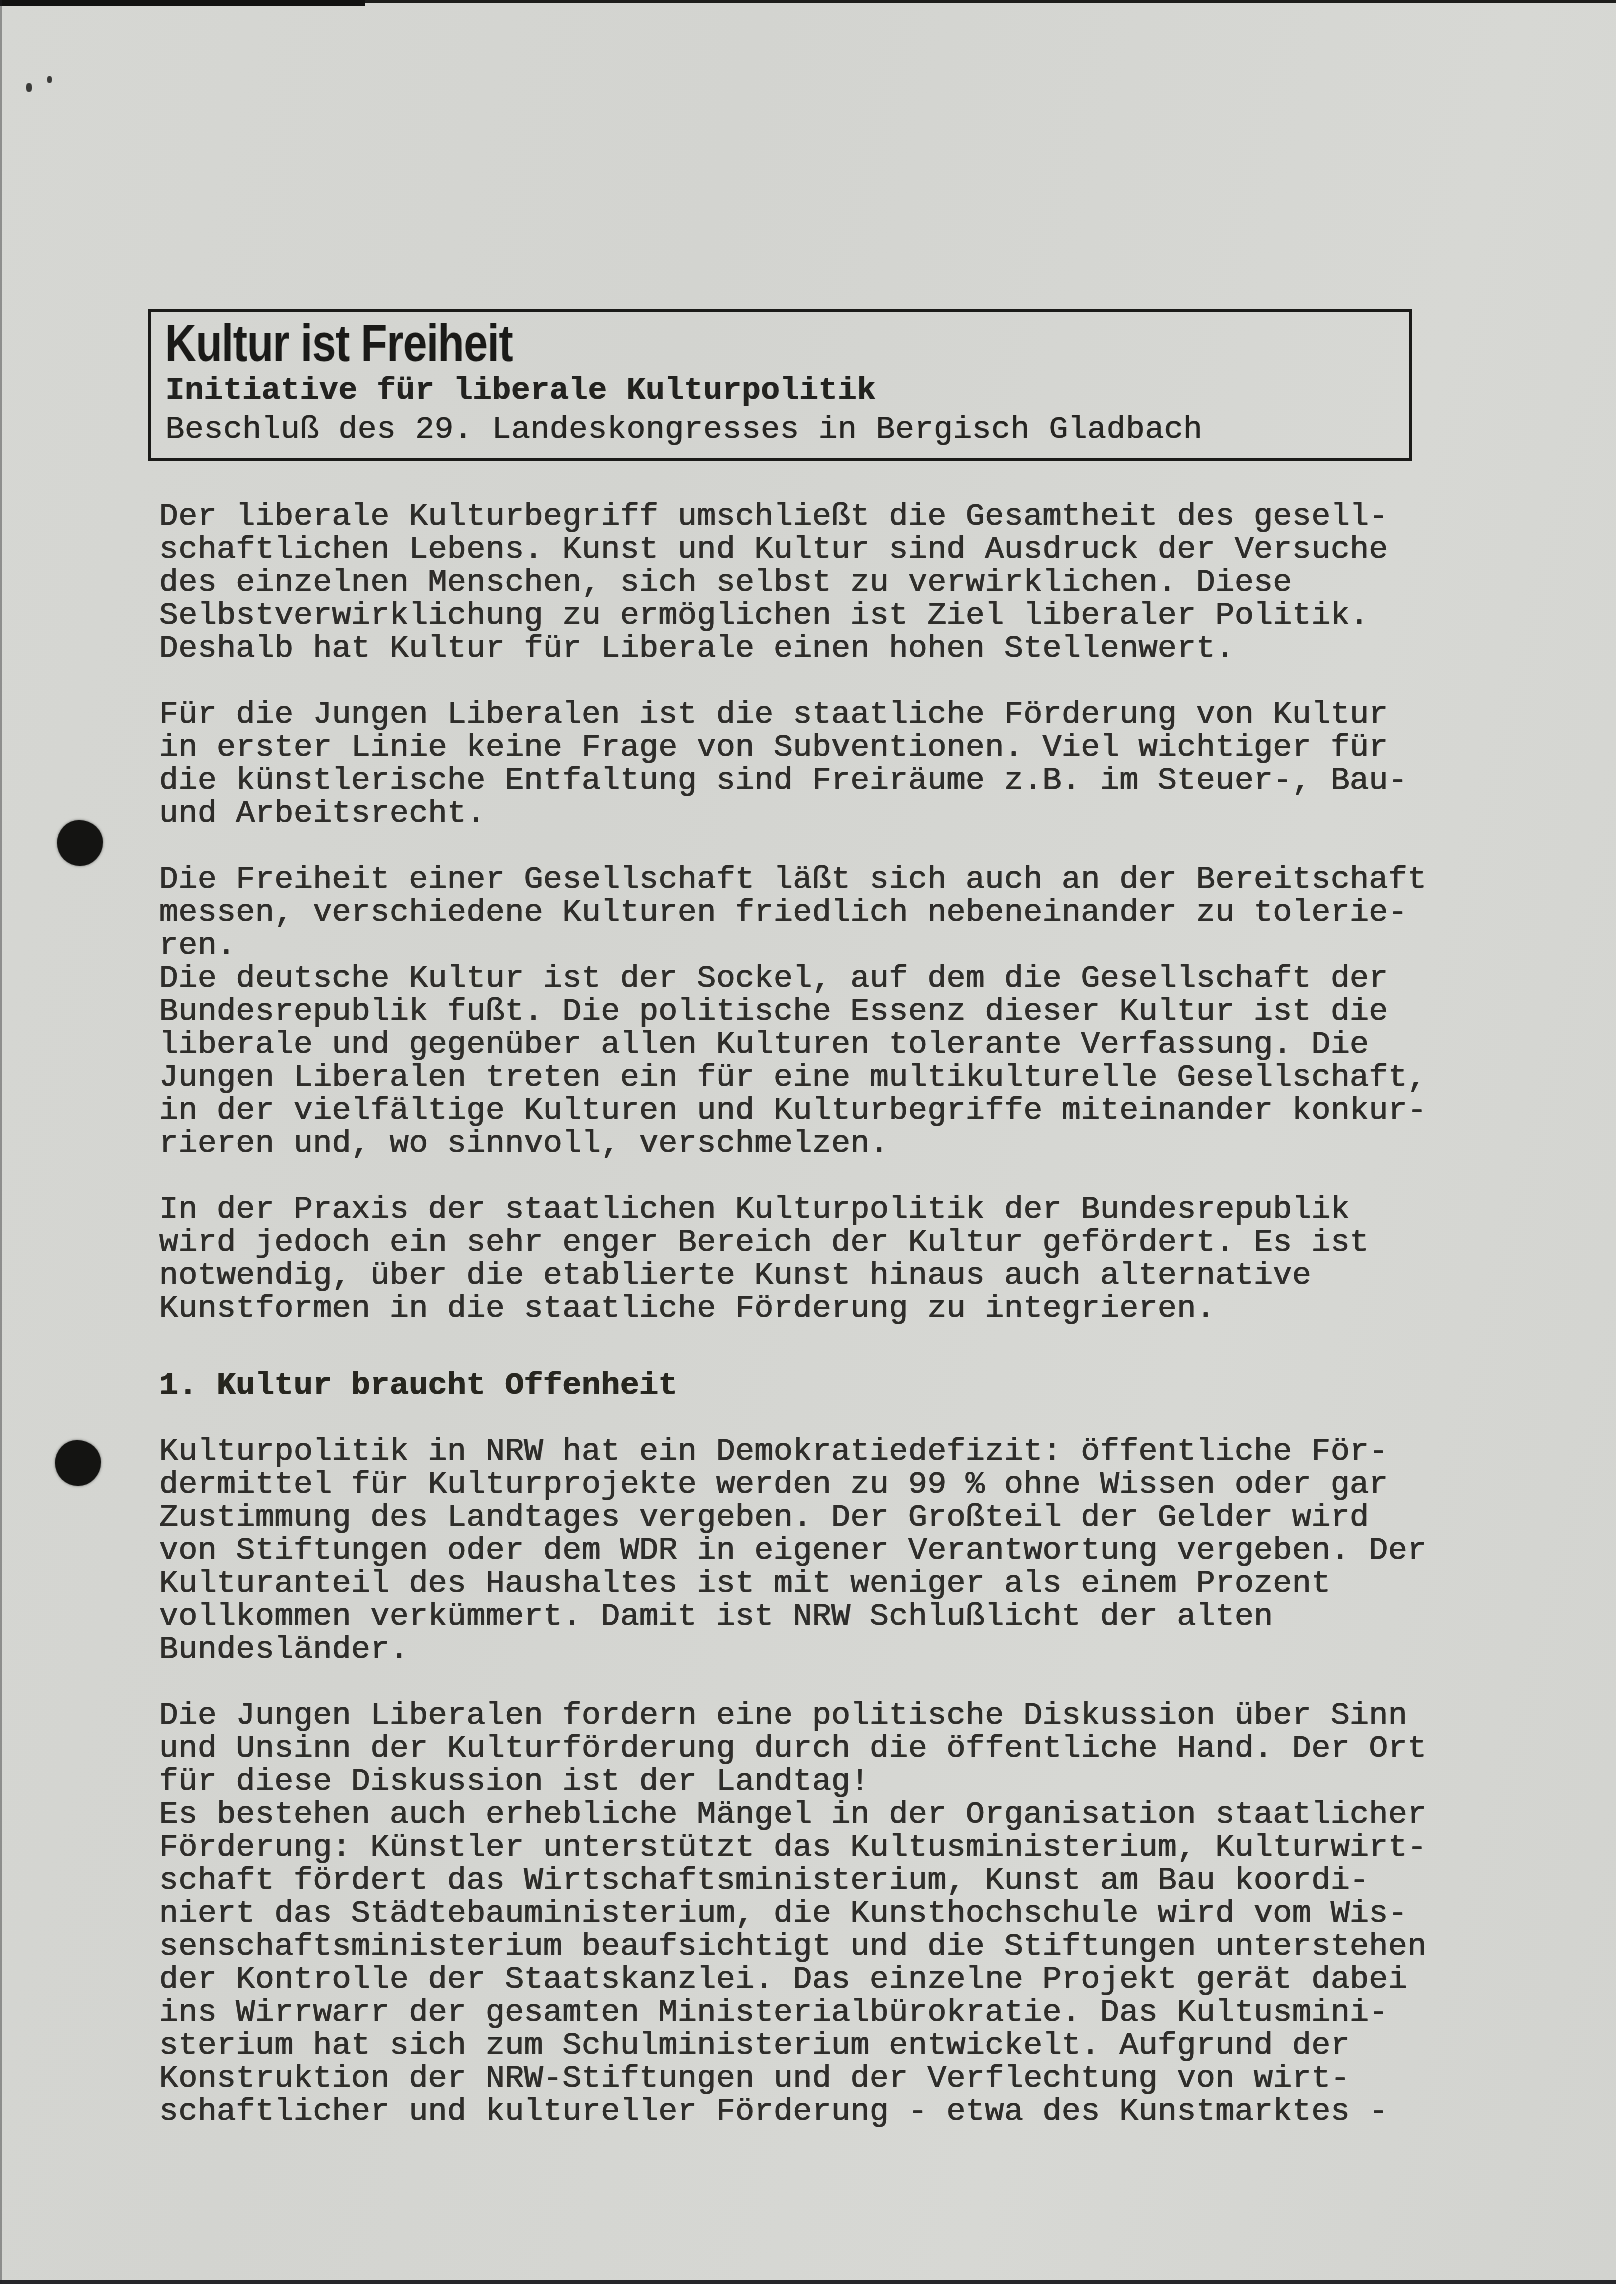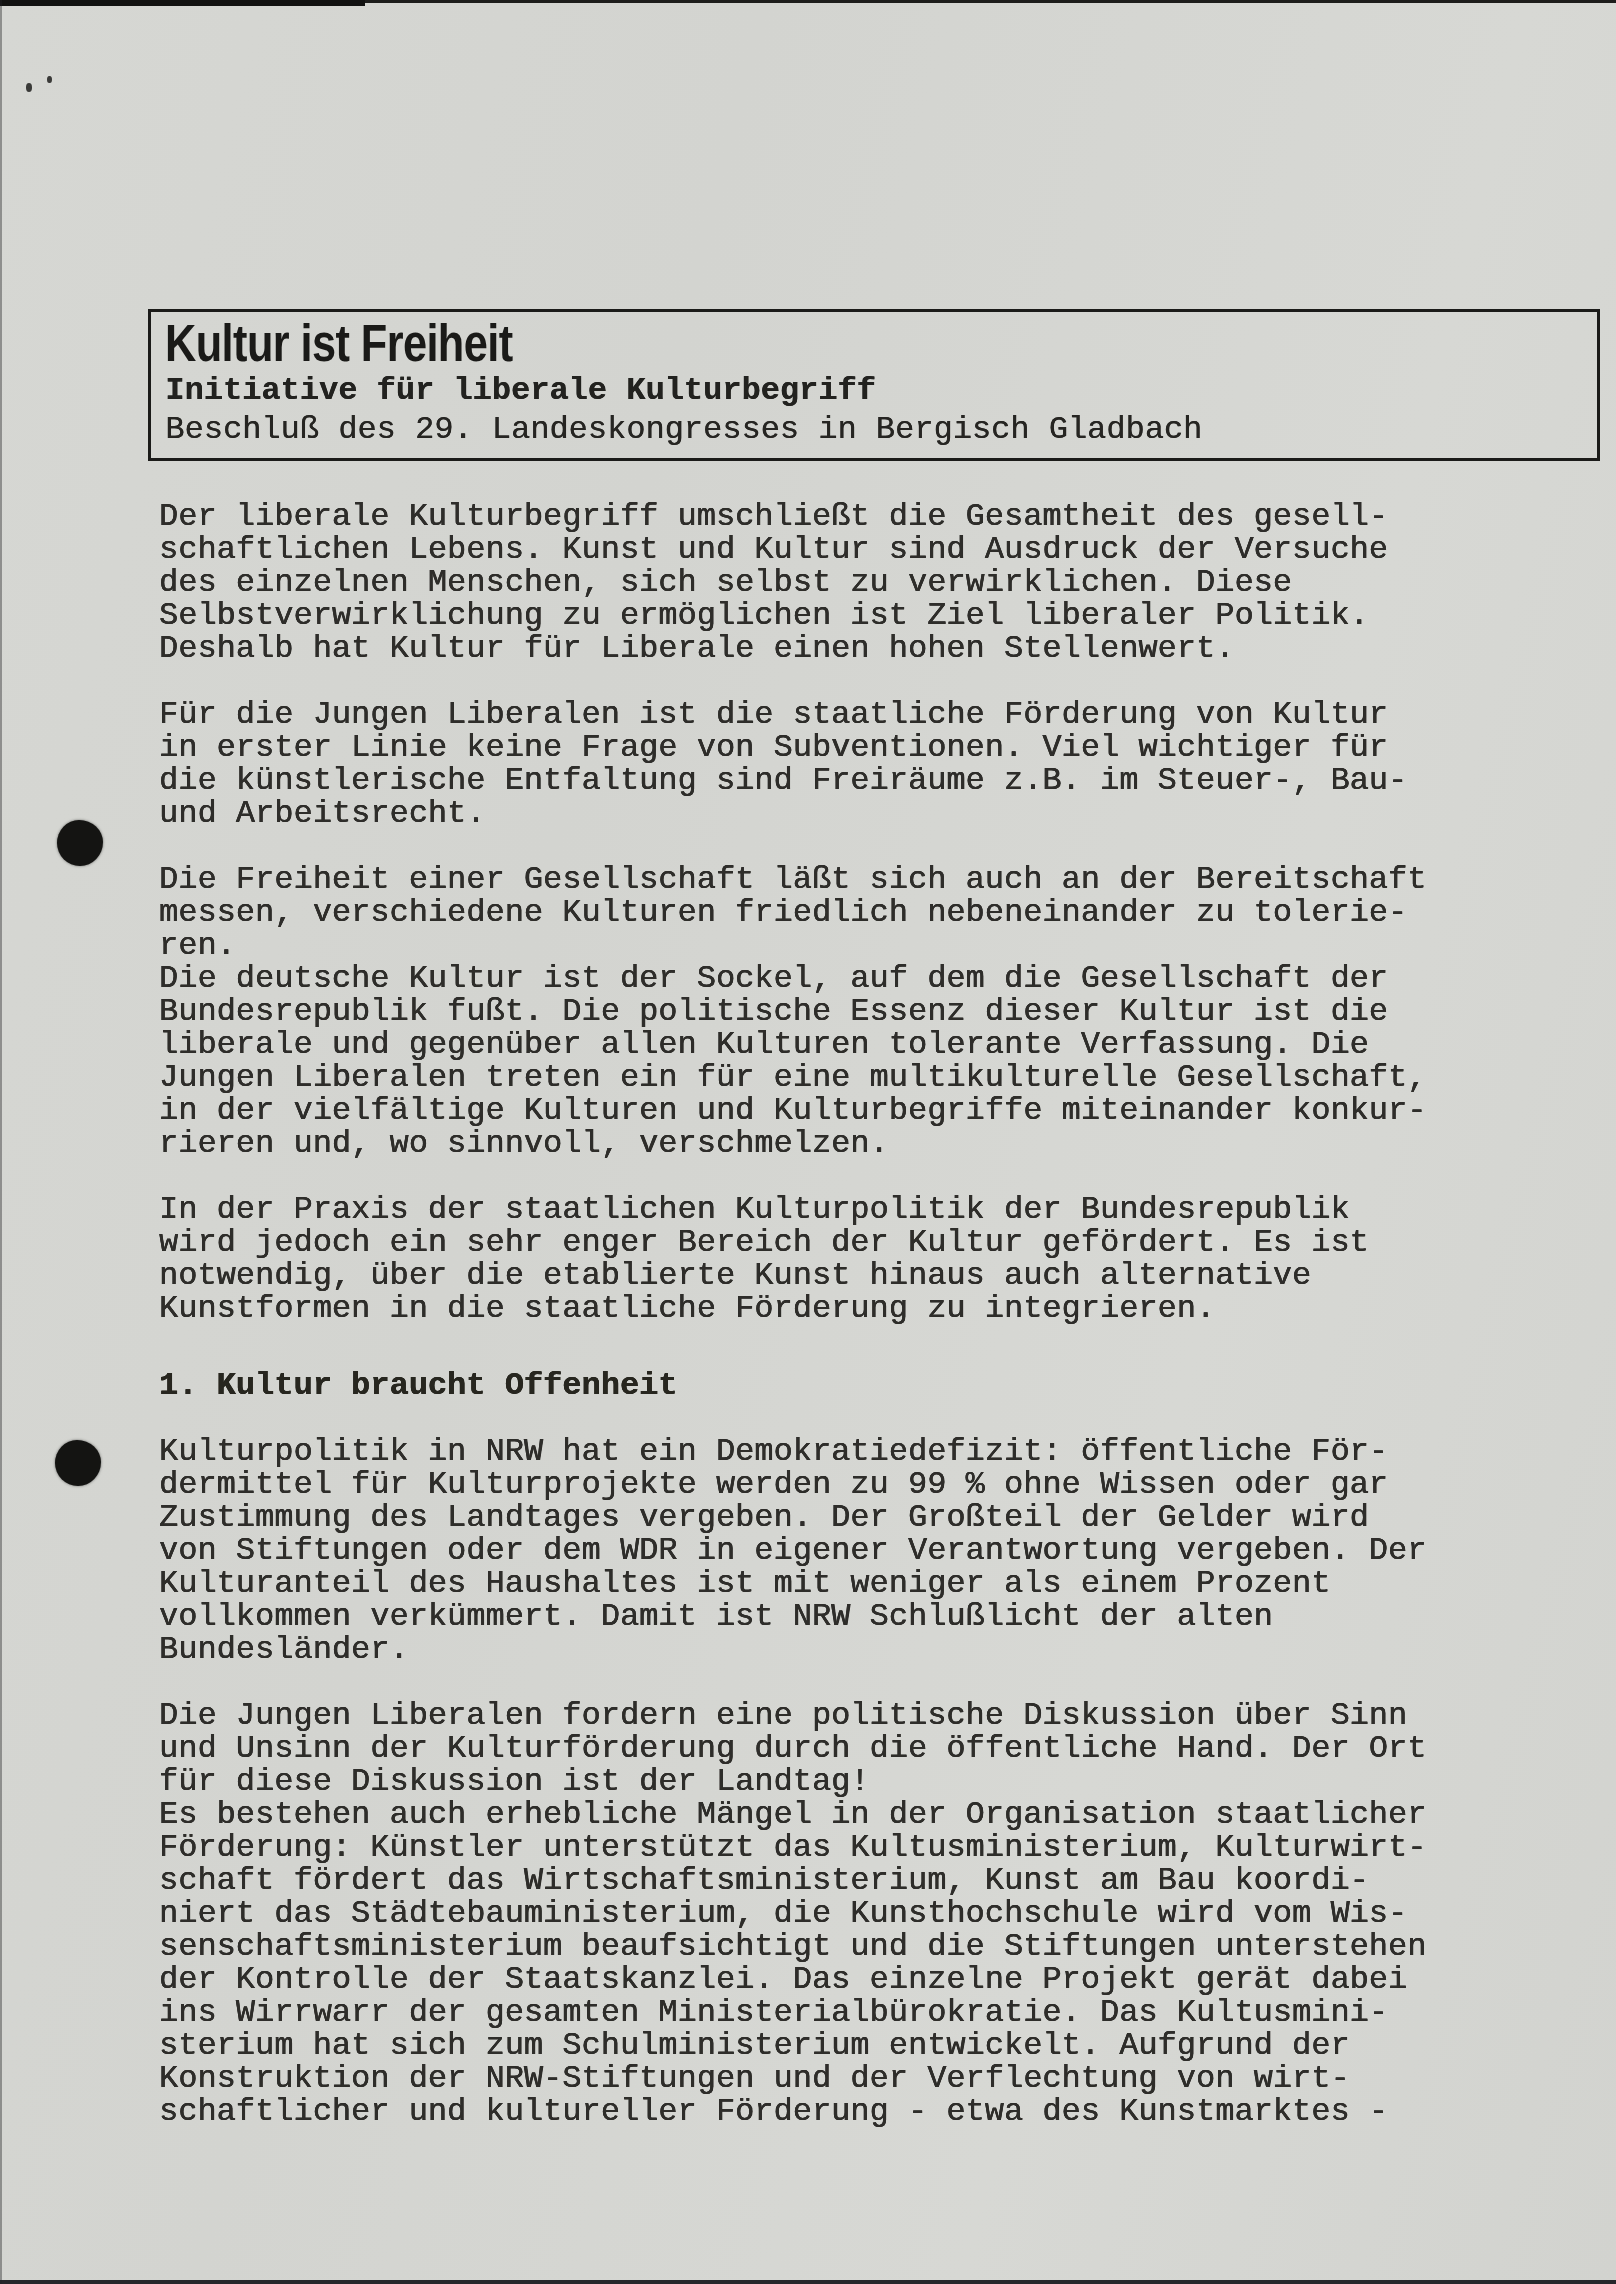--- a/index.html
+++ b/index.html
@@ -27,21 +27,21 @@
   .punch-hole{
     position:absolute;width:46px;height:46px;background:#141412;
     border-radius:48% 52% 50% 50%/50% 48% 52% 50%;
     box-shadow:0 0 2.6px rgba(20,20,18,.6);
   }
   .hole1{left:57px;top:820px;}
   .hole2{left:55px;top:1440px;}
 
   
   .masthead{
-    position:absolute;left:148px;top:309px;width:1452px;
+    position:absolute;left:148px;top:309px;width:1264px;
     box-sizing:border-box;
     border:3.3px solid #1b1b19;
     border-top-width:3.9px;
     padding:3.9px 13px 9px 14.3px;
     background:transparent;
   }
   .masthead-title{
     font-family:"Liberation Sans",sans-serif;
     font-weight:bold;
     font-size:51px;
@@ -98,21 +98,21 @@
   <div class="edge-top-left"></div>
   <div class="edge-bottom"></div>
   <div class="edge-left"></div>
   <div class="speck speck1"></div>
   <div class="speck speck2"></div>
   <div class="punch-hole hole1"></div>
   <div class="punch-hole hole2"></div>
 
   <div class="masthead">
     <div class="masthead-title">Kultur ist Freiheit</div>
-    <div class="masthead-org">Initiative für liberale Kulturbegriff</div>
+    <div class="masthead-org">Initiative für liberale Kulturpolitik</div>
     <div class="masthead-decision">Beschluß des 29. Landeskongresses in Bergisch Gladbach</div>
   </div>
 
   <div class="body-text">
     <pre class="para">Der liberale Kulturbegriff umschließt die Gesamtheit des gesell-
 schaftlichen Lebens. Kunst und Kultur sind Ausdruck der Versuche
 des einzelnen Menschen, sich selbst zu verwirklichen. Diese
 Selbstverwirklichung zu ermöglichen ist Ziel liberaler Politik.
 Deshalb hat Kultur für Liberale einen hohen Stellenwert.</pre>
     <pre class="para">Für die Jungen Liberalen ist die staatliche Förderung von Kultur

